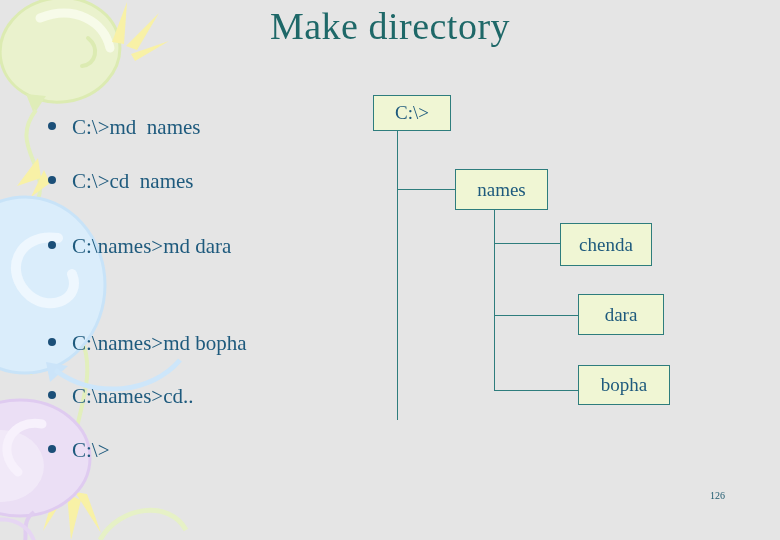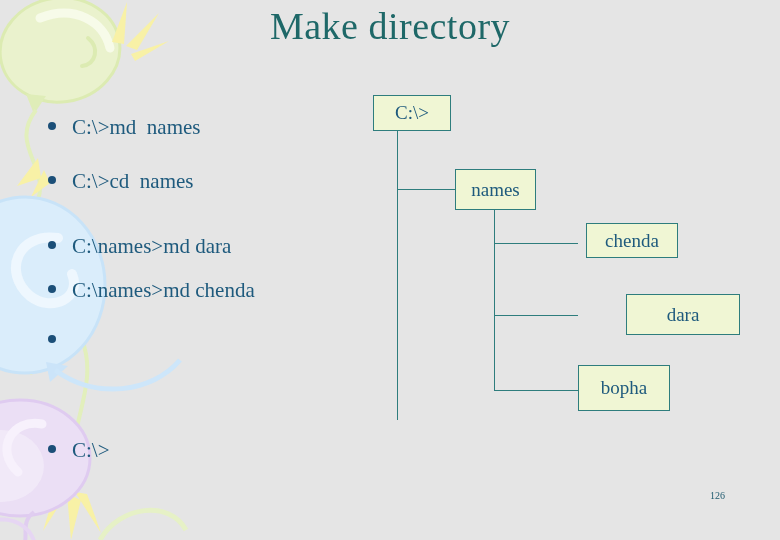--- a/index.html
+++ b/index.html
@@ -20,24 +20,24 @@
   .bullet .btext{
     font-size:21px;color:#1e5a7d;white-space:pre;vertical-align:middle;
   }
   .b1{top:115px}.b2{top:169px}.b3{top:234px}.b4{top:278px}.b5{top:331px}.b6{top:384px}.b7{top:438px}
   .node{
     position:absolute;background:#f0f6d4;border:1px solid #2e7d7d;
     display:flex;align-items:center;justify-content:center;
     font-size:19px;color:#1e5a7d;box-sizing:border-box;
   }
   .n-root{left:373px;top:95px;width:78px;height:36px;}
-  .n-names{left:455px;top:169px;width:81px;height:41px;}
-  .n-chenda{left:586px;top:223px;width:92px;height:35px;}
-  .n-dara{left:578px;top:294px;width:114px;height:41px;margin-left:48px;}
-  .n-bopha{left:578px;top:365px;width:92px;height:46px;}
+  .n-names{left:455px;top:169px;width:93px;height:41px;}
+  .n-chenda{left:560px;top:223px;width:92px;height:43px;}
+  .n-dara{left:578px;top:294px;width:86px;height:41px;}
+  .n-bopha{left:578px;top:365px;width:92px;height:40px;}
   .cline{position:absolute;background:#2e7d7d;}
   .lv1{left:397px;top:131px;width:1px;height:289px;}
   .lh1{left:397px;top:189px;width:58px;height:1px;}
   .lv2{left:494px;top:210px;width:1px;height:181px;}
   .lh2{left:495px;top:243px;width:83px;height:1px;}
   .lh3{left:495px;top:315px;width:83px;height:1px;}
   .lh4{left:495px;top:390px;width:83px;height:1px;}
   .footer-prepared{
     position:absolute;left:305px;top:490px;font-size:14px;color:#1e5a6e;white-space:pre;
   }
@@ -93,25 +93,25 @@
 
   <div class="bullet b1">
     <span class="dot"></span><span class="btext">C:\&gt;md  names</span>
   </div>
   <div class="bullet b2">
     <span class="dot"></span><span class="btext">C:\&gt;cd  names</span>
   </div>
   <div class="bullet b3">
     <span class="dot"></span><span class="btext">C:\names&gt;md dara</span>
   </div>
-  <div class="bullet b4">
-    <span class="dot"></span><span class="btext">C:\names&gt;md chenda</span>
+  <div class="bullet b5">
+    <span class="dot"></span><span class="btext">C:\names&gt;md bopha</span>
   </div>
-  <div class="bullet b5">
-    <span class="dot"></span>
+  <div class="bullet b6">
+    <span class="dot"></span><span class="btext">C:\names&gt;cd..</span>
   </div>
   <div class="bullet b7">
     <span class="dot"></span><span class="btext">C:\&gt;</span>
   </div>
 
   <div class="cline lv1"></div>
   <div class="cline lh1"></div>
   <div class="cline lv2"></div>
   <div class="cline lh2"></div>
   <div class="cline lh3"></div>

